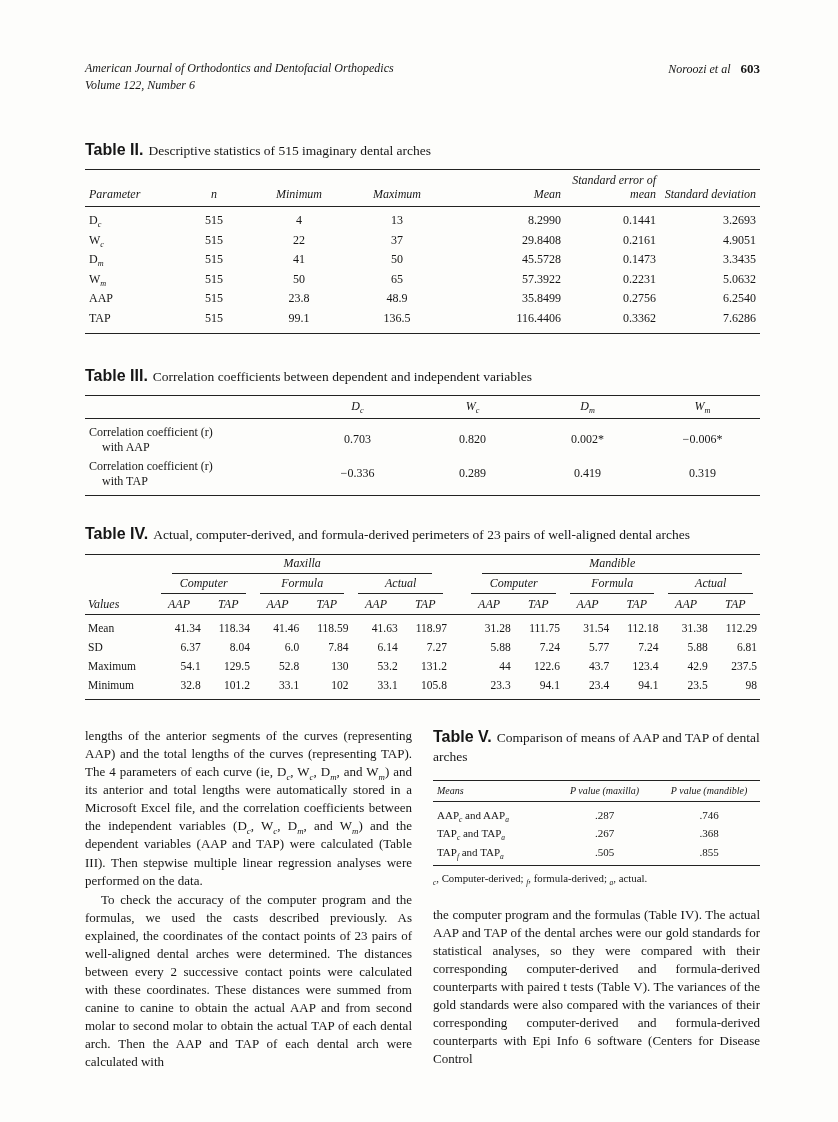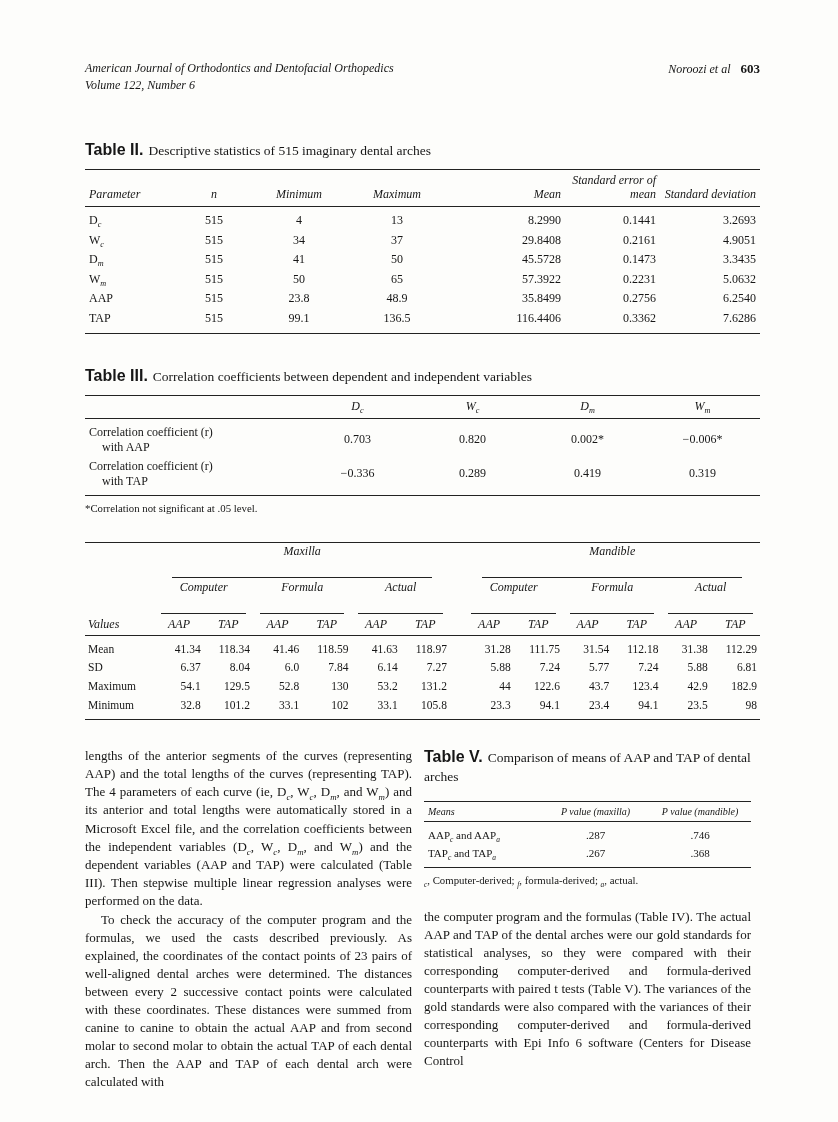--- a/index.html
+++ b/index.html
@@ -36,31 +36,31 @@
   .sec-t4 { margin-top:28px; }
 
   
   .t3 .lbl { line-height:1.25; }
   .t3 .lbl2 { padding-left:13px; }
 
   
   .t4 { font-size:11.5px; }
   .t4 thead th { border-bottom:none; padding:2px 2px 1px; font-weight:normal; vertical-align:bottom; }
   .t4 thead tr.mrow th { border-bottom:1px solid #222; font-style:italic; padding:3px 3px 3px; }
-  .t4 .grp, .t4 .sub { border-bottom:1px solid #222; text-align:center; font-style:italic; padding-bottom:18px; }
+  .t4 .grp, .t4 .sub { border-bottom:1px solid #222; text-align:center; font-style:italic; padding-bottom:2px; }
   .t4 .grp { margin:0 16px; }
   .t4 .sub { margin:0 5px; }
   .t4 td { font-size:11.5px; padding:2px 3px; line-height:1.3; }
   .t4 col.vcol { width:62px; } .t4 col.ncol { width:44px; } .t4 col.gapcol { width:13px; }
 
   
   .fnote { font-size:10.8px; margin:6px 0 0 0; }
 
   
-  .cols { display:flex; gap:12px; margin-top:27px; }
+  .cols { display:flex; gap:12px; margin-top:27px;justify-content:space-between; }
   .col { width:327px; }
   .col p.body-p { font-size:13px; line-height:1.39; text-align:justify; margin:0; }
   .col p.pind { text-indent:16px; margin-top:1px; }
   .sec-t5 .tcap { margin-bottom:15px; }
   .t5 { font-size:11.5px; }
   .t5 thead th { font-size:10px; }
   .t5 td { font-size:11px; }
   .after-t5 { margin-top:22px !important; }
 </style>
 </head>
@@ -107,21 +107,21 @@
           <td class="ac">515</td>
           <td class="ac">4</td>
           <td class="ac">13</td>
           <td class="ar">8.2990</td>
           <td class="ar">0.1441</td>
           <td class="ar">3.2693</td>
         </tr>
         <tr>
           <td class="al">W<sub>c</sub></td>
           <td class="ac">515</td>
-          <td class="ac">34</td>
+          <td class="ac">22</td>
           <td class="ac">37</td>
           <td class="ar">29.8408</td>
           <td class="ar">0.2161</td>
           <td class="ar">4.9051</td>
         </tr>
         <tr>
           <td class="al">D<sub>m</sub></td>
           <td class="ac">515</td>
           <td class="ac">41</td>
           <td class="ac">50</td>
@@ -195,24 +195,24 @@
             <div>Correlation coefficient (r)</div>
             <div class="lbl2">with TAP</div>
           </td>
           <td class="ac">−0.336</td>
           <td class="ac">0.289</td>
           <td class="ac">0.419</td>
           <td class="ac">0.319</td>
         </tr>
       </tbody>
     </table>
-    <p class="fnote">*Correlation not significant at .05 level.</p>
   </section>
 
   <section class="sec-t4">
+    <p class="tcap"><span class="tlabel">Table IV.</span><span>Actual, computer-derived, and formula-derived perimeters of 23 pairs of well-aligned dental arches</span></p>
     <table class="rule-table t4">
       <colgroup>
         <col class="vcol">
         <col class="ncol">
           <col class="ncol">
           <col class="ncol">
           <col class="ncol">
           <col class="ncol">
           <col class="ncol">
         <col class="gapcol">
@@ -313,21 +313,21 @@
           <td class="ar">52.8</td>
           <td class="ar">130</td>
           <td class="ar">53.2</td>
           <td class="ar">131.2</td>
           <td></td>
           <td class="ar">44</td>
           <td class="ar">122.6</td>
           <td class="ar">43.7</td>
           <td class="ar">123.4</td>
           <td class="ar">42.9</td>
-          <td class="ar">182.9</td>
+          <td class="ar">237.5</td>
         </tr>
         <tr>
           <td class="al">Minimum</td>
           <td class="ar">32.8</td>
           <td class="ar">101.2</td>
           <td class="ar">33.1</td>
           <td class="ar">102</td>
           <td class="ar">33.1</td>
           <td class="ar">105.8</td>
           <td></td>
@@ -367,20 +367,25 @@
             <tr>
               <td class="al">AAP<sub>c</sub> and AAP<sub>a</sub></td>
               <td class="ac">.287</td>
               <td class="ac">.746</td>
             </tr>
             <tr>
               <td class="al">TAP<sub>c</sub> and TAP<sub>a</sub></td>
               <td class="ac">.267</td>
               <td class="ac">.368</td>
             </tr>
+            <tr>
+              <td class="al">TAP<sub>f</sub> and TAP<sub>a</sub></td>
+              <td class="ac">.505</td>
+              <td class="ac">.855</td>
+            </tr>
           </tbody>
         </table>
         <p class="fnote"><sub>c</sub>, Computer-derived; <sub>f</sub>, formula-derived; <sub>a</sub>, actual.</p>
       </section>
       <p class="body-p after-t5">the computer program and the formulas (Table IV). The actual AAP and TAP of the dental arches were our gold standards for statistical analyses, so they were compared with their corresponding computer-derived and formula-derived counterparts with paired t tests (Table V). The variances of the gold standards were also compared with the variances of their corresponding computer-derived and formula-derived counterparts with Epi Info 6 software (Centers for Disease Control</p>
     </div>
   </div>
 
 </div>
 

